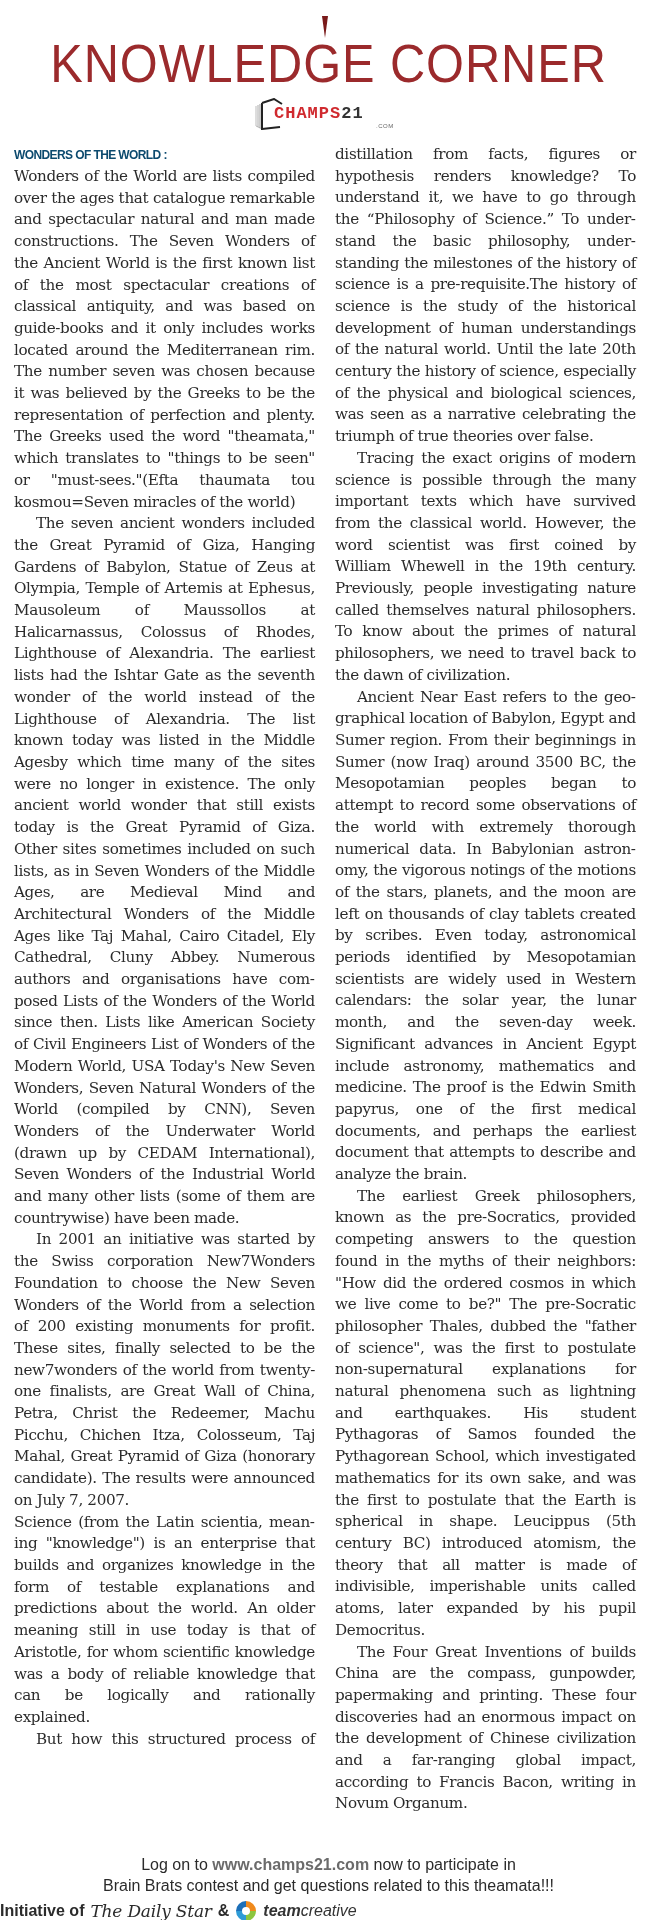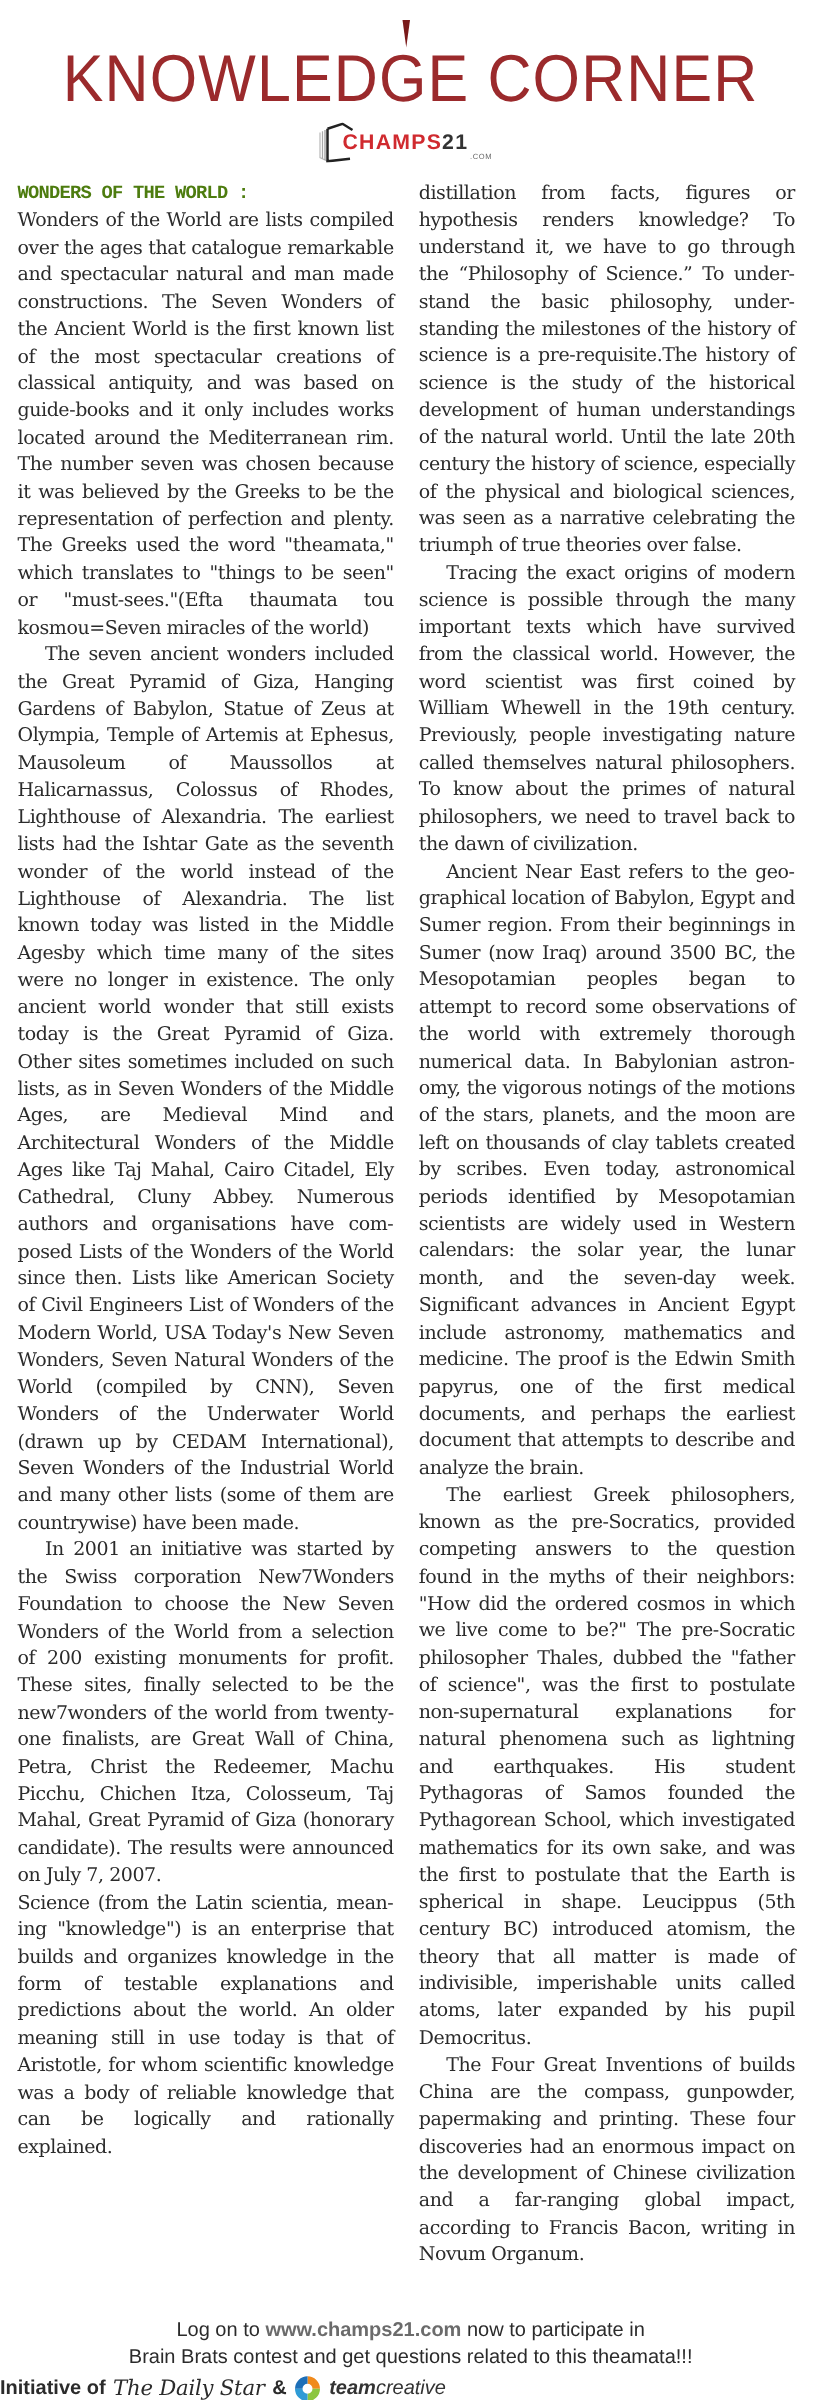--- a/index.html
+++ b/index.html
@@ -8,34 +8,34 @@
 
   .top-tick { position: absolute; left: 322px; top: 0; width: 0; height: 0;
     border-left: 3px solid transparent; border-right: 3px solid transparent; border-top: 22px solid #7a1a1a; }
 
   .masthead { position: absolute; left: 0; top: 20px; width: 657px; text-align: center;
     font-family: "Liberation Sans", sans-serif; font-weight: normal; font-size: 53px; letter-spacing: 1px;
     color: #9b2a2c; line-height: 56px; transform: scaleX(0.92); transform-origin: center; }
 
   .logo { position: absolute; left: 248px; top: 78px; width: 170px; height: 40px; }
   .logo .frame { position: absolute; left: 6px; top: 4px; width: 30px; height: 32px; }
-  .logo .wordmark { position: absolute; left: 26px; top: 10px; font-family: Liberation Sans, sans-serif;
+  .logo .wordmark { position: absolute; left: 26px; top: 10px; font-family: Liberation Mono, monospace;
     font-weight: bold; font-size: 17px; letter-spacing: 1px; color: #d02a2f; }
   .logo .wordmark .num { color: #333; }
   .logo .dotcom { position: absolute; left: 128px; top: 29px; font-family: "Liberation Sans", sans-serif;
     font-size: 6px; color: #666; letter-spacing: 0.5px; }
 
   .col { position: absolute; top: 128px; width: 301px; font-family: "DejaVu Serif", serif;
     font-size: 15.2px; line-height: 21.7px; text-align: justify; color: #2b2b2b; letter-spacing: -0.35px; }
   .col-left { left: 14px; }
   .col-right { left: 335px; top: 128px; }
   .col p { margin: 0; text-indent: 22px; hyphens: manual; }
   .col p.first { text-indent: 0; }
-  .heading { font-family: Liberation Mono, monospace; font-weight: bold; color: #4d7c0f;
-    font-size: 15px; line-height: 22px; letter-spacing: -0.6px; margin: 0; text-transform: uppercase; }
+  .heading { font-family: Liberation Sans, sans-serif; font-weight: bold; color: #0c4a6e;
+    font-size: 12px; line-height: 22px; letter-spacing: -0.6px; margin: 0; text-transform: uppercase; }
   .heading.h2 { margin-top: 17px; }
 
   .footer { position: absolute; left: 0; top: 1838px; width: 657px; text-align: center;
     font-family: "Liberation Sans", sans-serif; color: #2b2b2b; }
   .footer .line { font-size: 16px; line-height: 21px; }
   .footer .link { font-weight: bold; color: #6b6b6b; text-decoration: none; }
   .footer .credit { margin-top: 2px; font-size: 16px; line-height: 26px; display: flex; align-items: center;
     gap: 6px; }
   .footer .credit b { font-weight: bold; }
   .footer .dailystar { font-family: "DejaVu Serif", serif; font-size: 17px; font-style: italic; letter-spacing: -0.2px; }
@@ -62,20 +62,21 @@
     <span class="dotcom">.COM</span>
   </div>
 
   <div class="col col-left">
     <h2 class="heading">WONDERS OF THE WORLD :</h2>
     <p class="first">Wonders of the World are lists compiled over the ages that catalogue remark­able and spectacular natural and man made constructions. The Seven Wonders of the Ancient World is the first known list of the most spectacular creations of classical antiquity, and was based on guide-books and it only includes works located around the Mediterranean rim. The number seven was chosen because it was believed by the Greeks to be the representation of perfection and plenty. The Greeks used the word "theamata," which translates to "things to be seen" or "must-sees."(Efta thaumata tou kosmou=Seven miracles of the world)</p>
     <p>The seven ancient wonders included the Great Pyramid of Giza, Hanging Gardens of Babylon, Statue of Zeus at Olympia, Temple of Artemis at Ephesus, Mausoleum of Maussollos at Halicarnassus, Colossus of Rhodes, Lighthouse of Alexandria. The earliest lists had the Ishtar Gate as the seventh wonder of the world instead of the Lighthouse of Alexandria. The list known today was listed in the Middle Agesby which time many of the sites were no longer in existence. The only ancient world wonder that still exists today is the Great Pyramid of Giza. Other sites sometimes included on such lists, as in Seven Wonders of the Middle Ages, are Medieval Mind and Architectural Wonders of the Middle Ages like Taj Mahal, Cairo Citadel,  Ely Cathedral, Cluny Abbey. Numerous authors and organisations have com­posed Lists of the Wonders of the World since then. Lists like American Society of Civil Engineers List of Wonders of the Modern World, USA Today's New Seven Wonders, Seven Natural Wonders of the World (compiled by CNN), Seven Wonders of the Underwater World (drawn up by CEDAM International), Seven Wonders of the Industrial World and many other lists (some of them are countrywise) have been made.</p>
     <p>In 2001 an initiative was started by the Swiss corporation New7Wonders Foundation to choose the New Seven Wonders of the World from a selection of 200 existing monuments for profit. These sites, finally selected to be the new7wonders of the world from twenty-one finalists, are Great Wall of China, Petra, Christ the Redeemer, Machu Picchu, Chichen Itza, Colosseum, Taj Mahal, Great Pyramid of Giza (honorary candidate). The results were announced on July 7, 2007.</p>
 
     <p class="first">Science (from the Latin scientia, mean­ing "knowledge") is an enterprise that builds and organizes knowledge in the form of testable explanations and predictions about the world. An older meaning still in use today is that of Aristotle, for whom scientific knowl­edge was a body of reliable knowledge that can be logically and rationally explained.</p>
+    <p style="text-align-last: justify;">But how this structured process of</p>
   </div>
 
   <div class="col col-right">
     <p class="first">distillation from facts, figures or hypothesis renders knowledge? To understand it, we have to go through the “Philosophy of Science.” To under­stand the basic philosophy, under­standing the milestones of the history of science is a pre-requisite.The history of science is the study of the historical development of human understand­ings of the natural world. Until the late 20th century the history of science, especially of the physical and biologi­cal sciences, was seen as a narrative celebrating the triumph of true theo­ries over false.</p>
     <p>Tracing the exact origins of modern science is possible through the many important texts which have survived from the classical world. However, the word scientist was first coined by William Whewell in the 19th century. Previously, people investigating nature called themselves natural philoso­phers. To know about the primes of natural philosophers, we need to travel back to the dawn of civilization.</p>
     <p>Ancient Near East refers to the geo­graphical location of Babylon, Egypt and Sumer region. From their begin­nings in Sumer (now Iraq) around 3500 BC, the Mesopotamian peoples began to attempt to record some observations of the world with extremely thorough numerical data. In Babylonian astron­omy, the vigorous notings of the motions of the stars, planets, and the moon are left on thousands of clay tablets created by scribes. Even today, astronomical periods identified by Mesopotamian scientists are widely used in Western calendars: the solar year, the lunar month, and the seven-day week. Significant advances in Ancient Egypt include astronomy, mathematics and medicine. The proof is the Edwin Smith papyrus, one of the first medical documents, and perhaps the earliest document that attempts to describe and analyze the brain.</p>
     <p>The earliest Greek philosophers, known as the pre-Socratics, provided competing answers to the question found in the myths of their neighbors: "How did the ordered cosmos in which we live come to be?" The pre-Socratic philosopher Thales, dubbed the "father of science", was the first to postulate non-supernatural explanations for natural phenomena such as lightning and earthquakes. His student Pythagoras of Samos founded the Pythagorean School, which investi­gated mathematics for its own sake, and was the first to postulate that the Earth is spherical in shape. Leucippus (5th century BC) introduced atomism, the theory that all matter is made of indivisible, imperishable units called atoms, later expanded by his pupil Democritus.</p>
     <p>The Four Great Inventions of builds China are the compass, gun­powder, papermaking and printing. These four discoveries had an enor­mous impact on the development of Chinese civilization and a far-ranging global impact, according to Francis Bacon, writing in Novum Organum.</p>
   </div>
 

